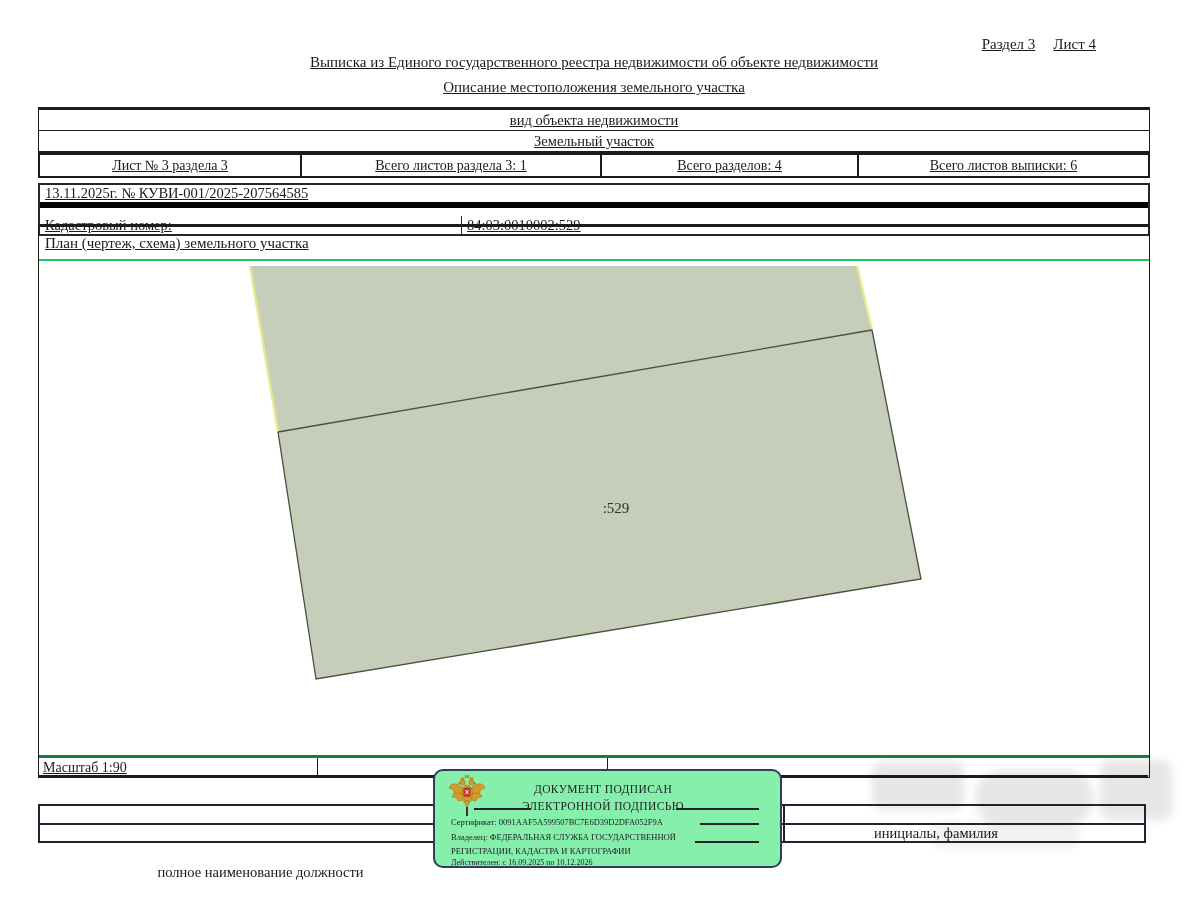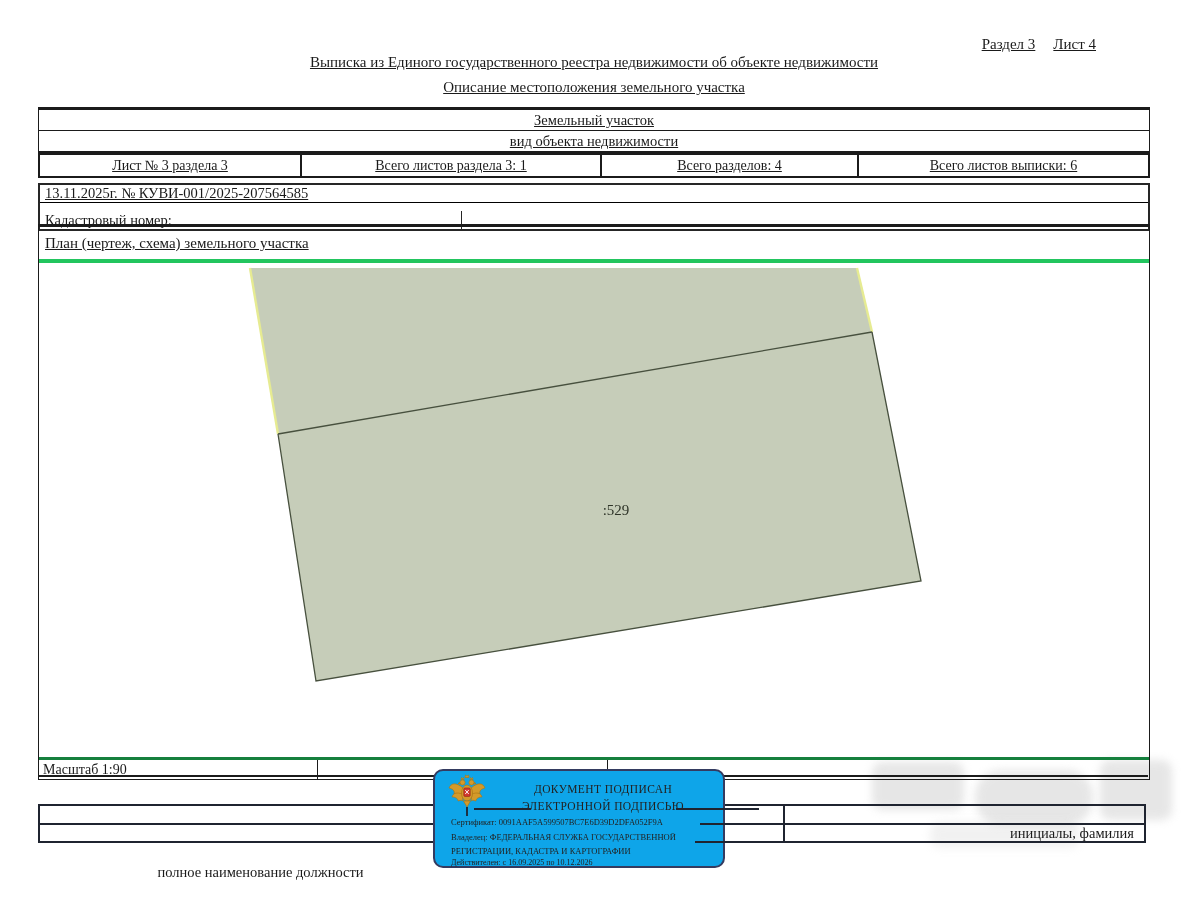--- a/index.html
+++ b/index.html
@@ -19,53 +19,53 @@
   #object-table .row:first-child{border-bottom:1px solid #1b1b1b;}
 
   
   #sheets-table{left:38px;top:153px;width:1108px;display:flex;border:2px solid #1b1b1b;z-index:2;}
   #sheets-table .cell{height:21px;line-height:21px;text-align:center;font-size:14px;border-right:2px solid #1b1b1b;}
   #sheets-table .cell:last-child{border-right:none;}
   .sc0{width:260px;} .sc1{width:298px;} .sc2{width:255px;} .sc3{flex:1;}
 
   
   #request-table{left:38px;top:183px;width:1108px;border:2px solid #262626;z-index:2;}
-  #request-table .r1{height:17px;line-height:17px;font-size:14.5px;padding-left:5px;border-bottom:1px solid #000000;}
+  #request-table .r1{height:17px;line-height:17px;font-size:14.5px;padding-left:5px;border-bottom:6px solid #000000;}
   #request-table .r2{height:18px;display:flex;font-size:14.5px;line-height:18px;margin-top:8px;}
   #request-table .r2 .c1{width:416px;border-right:1px solid #262626;padding-left:5px;}
   #request-table .r2 .c2{flex:1;padding-left:5px;}
 
   
   #plan-table{left:38px;top:224px;width:1110px;border-left:1px solid #1b1b1b;border-right:1px solid #1b1b1b;
      border-top:3px solid #1b1b1b;border-bottom:1px solid #1b1b1b;z-index:2;}
-  #plan-header{height:32px;line-height:32px;border-bottom:4px solid #22c55e;font-size:15px;padding-left:6px;}
+  #plan-header{height:32px;line-height:32px;border-bottom:2px solid #22c55e;font-size:15px;padding-left:6px;}
   #plan-area{position:relative;height:494px;}
   #scale-row{height:19px;display:flex;border-top:3px solid #15803d;font-size:14px;line-height:19px;}
   #scale-row .cell{border-right:1px solid #1b1b1b;padding-left:4px;}
   .mc0{width:274px;} .mc1{width:277px;} .mc2{width:285px;} .mc3{flex:1;border-right:none !important;}
   #plan-bottom-line{left:38px;top:775px;width:1110px;height:2px;background:#1b1b1b;z-index:2;}
 
   
   #sig-table{left:38px;top:804px;width:1108px;height:35px;border-top:2px solid #1f2430;
      border-bottom:2px solid #1f2430;z-index:2;}
   #sig-mid{position:absolute;left:0;top:17px;width:100%;height:2px;background:#1f2430;}
   .sig-v{position:absolute;top:0;width:2px;height:35px;background:#1f2430;}
   #sig-v-left{left:0;} #sig-v-mid{left:745px;} #sig-v-right{left:1106px;}
   #sig-pos-label{position:absolute;left:0px;top:19px;width:445px;text-align:center;font-size:14.5px;line-height:16px;margin-top:39px;}
-  #sig-name-label{position:absolute;left:747px;top:19px;width:302px;text-align:right;font-size:14.5px;line-height:16px;padding-left:47px;}
+  #sig-name-label{position:absolute;left:747px;top:19px;width:302px;text-align:center;font-size:14.5px;line-height:16px;}
 
   
   .wm{position:absolute;background:#c9c9c9;border-radius:10px;filter:blur(4px);opacity:.45;z-index:1;}
   #wm1{left:872px;top:762px;width:92px;height:48px;}
   #wm2{left:975px;top:770px;width:118px;height:55px;border-radius:26px;}
   #wm3{left:1100px;top:760px;width:72px;height:60px;}
   #wm4{left:930px;top:822px;width:150px;height:26px;opacity:.25;}
 
   
-  #stamp{left:433px;top:769px;width:292px;height:99px;background:#0ea5e9;border:2.5px solid #343b60;
+  #stamp{left:433px;top:769px;width:349px;height:99px;background:#86efac;border:2.5px solid #343b60;
      border-radius:10px;box-sizing:border-box;z-index:3;font-size:8.5px;}
   #stamp .big{position:absolute;left:60px;width:216px;text-align:center;font-size:11.5px;letter-spacing:.4px;color:#222;}
   #stamp-line1{top:12px;} #stamp-line2{top:29px;}
   .stamp-seg{position:absolute;height:2px;background:#1f2430;}
   #seg-a{left:39px;top:37px;width:57px;} #seg-b{left:241px;top:37px;width:83px;}
   #seg-c{left:265px;top:52px;width:59px;} #seg-d{left:260px;top:70px;width:64px;}
   .stamp-small{position:absolute;left:16px;color:#222;white-space:nowrap;}
   #stamp-cert{top:46px;} #stamp-owner1{top:61px;} #stamp-owner2{top:75px;} #stamp-valid{top:87px;font-size:8px;}
   #eagle{position:absolute;left:12px;top:2px;}
 </style>
@@ -75,35 +75,36 @@
 <div id="page">
 
   <div id="section-sheet" class="abs">
     <span>Раздел 3</span>
     <span>Лист 4</span>
   </div>
   <div id="doc-title" class="abs">Выписка из Единого государственного реестра недвижимости об объекте недвижимости</div>
   <div id="doc-subtitle" class="abs">Описание местоположения земельного участка</div>
 
   <div id="object-table" class="abs">
+    <div class="row">вид объекта недвижимости</div>
     <div class="row">Земельный участок</div>
-    <div class="row">вид объекта недвижимости</div>
   </div>
 
   <div id="sheets-table" class="abs">
     <div class="cell sc0">Лист № 3 раздела 3</div>
     <div class="cell sc1">Всего листов раздела 3: 1</div>
     <div class="cell sc2">Всего разделов: 4</div>
     <div class="cell sc3">Всего листов выписки: 6</div>
   </div>
 
   <div id="request-table" class="abs">
     <div class="r1">13.11.2025г. № КУВИ-001/2025-207564585</div>
     <div class="r2">
       <div class="c1">Кадастровый номер:</div>
+      <div class="c2">84:03:0010002:529</div>
     </div>
   </div>
 
   <div id="plan-table" class="abs">
     <div id="plan-header">План (чертеж, схема) земельного участка</div>
     <div id="plan-area">
       <svg width="1108" height="494" viewBox="0 0 1108 494">
 
         <polygon points="211,5 818,5 833,69 882,318 277,418 239,171" fill="#c6cdb9" stroke="none"></polygon>
 

